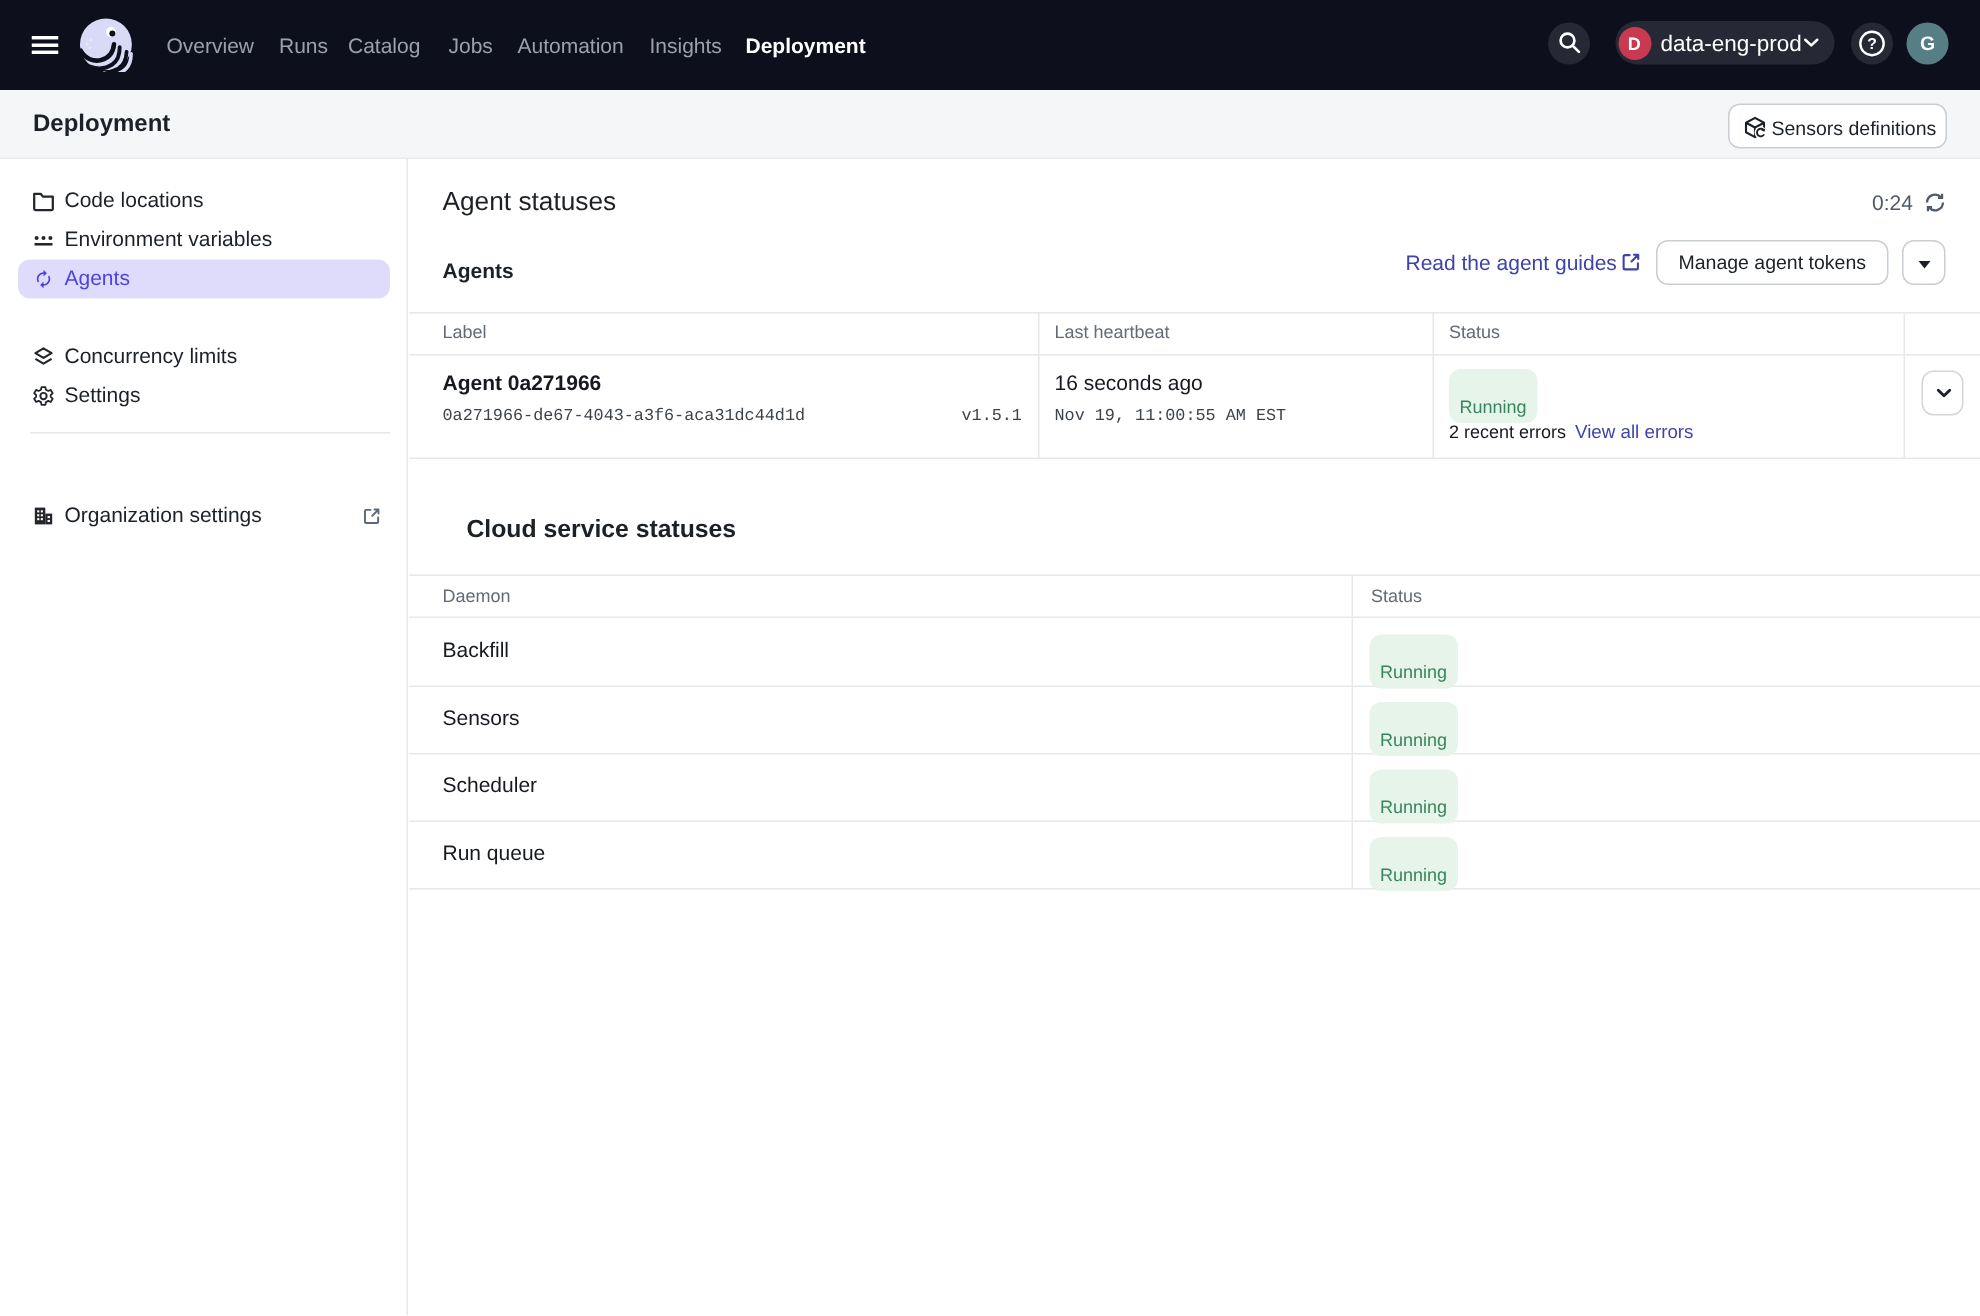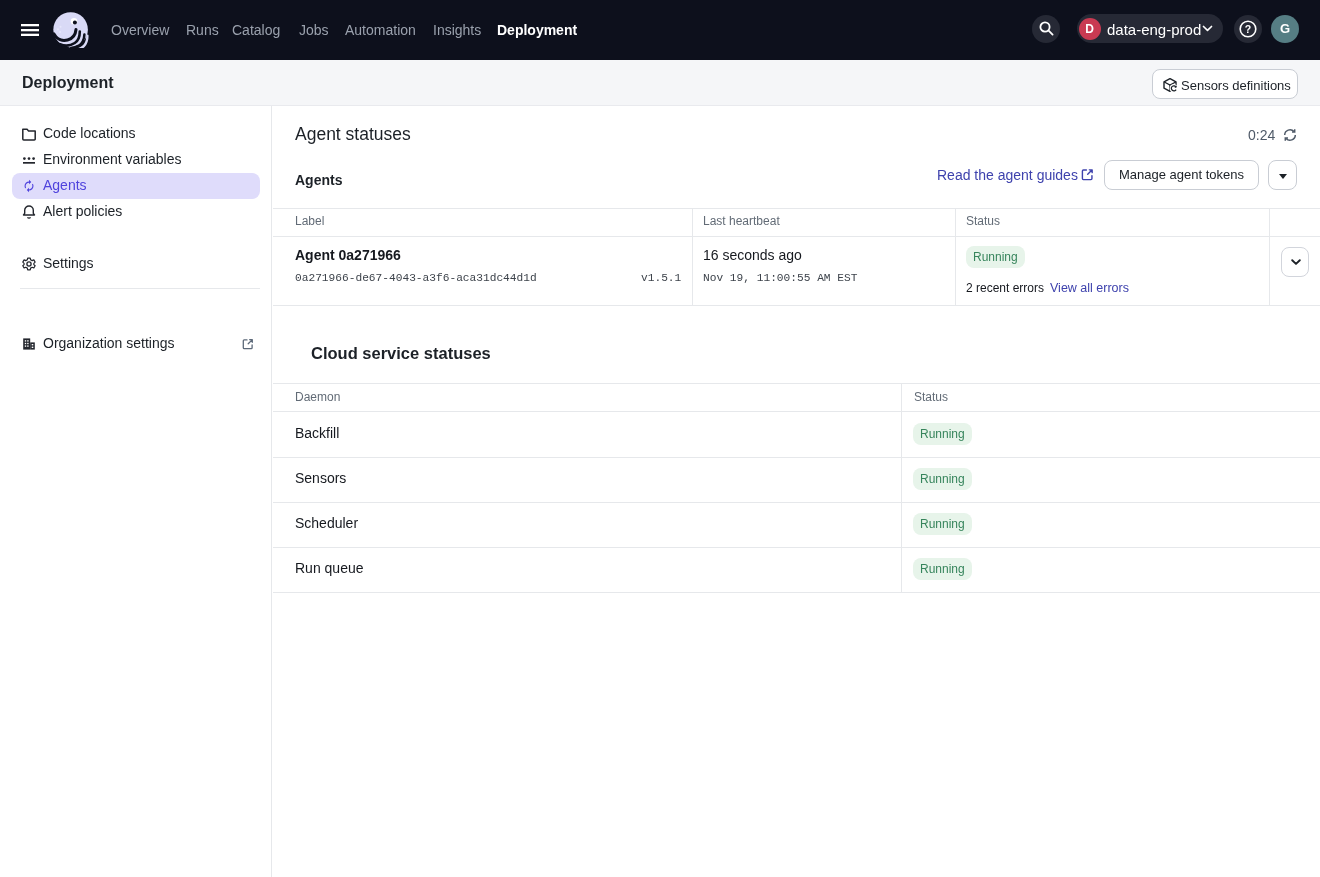--- a/index.html
+++ b/index.html
@@ -25,21 +25,21 @@
   .sitem.sel { background:#DFDCFB; color:#4F43DD; font-weight:500; }
 
   
   .btn { position:absolute; background:#fff; border:1px solid #c9cdd4; border-radius:8px; font-size:13px; color:#1c2127; }
 
   
   .hline { position:absolute; height:1px; background:#e6e8eb; }
   .vline { position:absolute; width:1px; background:#e6e8eb; }
   .thead { position:absolute; font-size:12px; color:#626b76; }
   .mono { font-family:"Liberation Mono", monospace; font-size:11.2px; color:#3d434b; }
-  .pill { position:absolute; height:22px; line-height:23px; padding:0 7px; border-radius:8px; background:#e7f4ea; color:#37855c; font-size:12px; }
+  .pill { position:absolute; height:36px; line-height:23px; padding:14px 7px; border-radius:8px; background:#e7f4ea; color:#37855c; font-size:12px; }
   .link { color:#3e42ad; }
 </style>
 </head>
 <body>
 <div id="page">
 
   <div id="topbar">
 
     <svg class="abs" style="left:21px;top:24px" width="18" height="13" viewBox="0 0 18 13">
       <rect x="0" y="0" width="18" height="2.3" fill="#fff"></rect>
@@ -119,26 +119,26 @@
       <rect x="2" y="10" width="12" height="1.7" fill="#23262d"></rect>
     </svg>
     <span class="lbl">Environment variables</span>
   </div>
   <div class="sitem sel" style="top:173px">
     <svg class="ic" viewBox="0 0 16 16">
       <path transform="translate(1.3,1.3) scale(0.56)" fill="#4F43DD" d="M12 6v3l4-4-4-4v3c-4.42 0-8 3.58-8 8 0 1.57.46 3.03 1.24 4.26L6.7 14.8c-.45-.83-.7-1.79-.7-2.8 0-3.31 2.69-6 6-6zm6.76 1.74L17.3 9.2c.44.84.7 1.79.7 2.8 0 3.31-2.69 6-6 6v-3l-4 4 4 4v-3c4.42 0 8-3.58 8-8 0-1.57-.46-3.03-1.24-4.26z"></path>
     </svg>
     <span class="lbl">Agents</span>
   </div>
-  <div class="sitem" style="top:199px">
-    <svg class="ic" viewBox="0 0 16 16">
-      <path d="M8,2 a4.3,4.3 0 0 1 4.3,4.3 v3 l1.2,1.7 H2.5 l1.2,-1.7 v-3 A4.3,4.3 0 0 1 8,2 Z" stroke="#23262d" stroke-width="1.4" fill="none" stroke-linejoin="round"></path>
-      <path d="M6.6,13.2 a1.5,1.5 0 0 0 2.8,0" stroke="#23262d" stroke-width="1.4" fill="none"></path>
-    </svg>
-    <span class="lbl">Alert policies</span>
+  <div class="sitem" style="top:225px">
+    <svg class="ic" viewBox="0 0 16 16">
+      <path d="M8,2.2 L13.4,5.4 L8,8.6 L2.6,5.4 Z" stroke="#23262d" stroke-width="1.4" fill="none" stroke-linejoin="round"></path>
+      <path d="M2.6,9.2 L8,12.4 L13.4,9.2" stroke="#23262d" stroke-width="1.4" fill="none" stroke-linejoin="round"></path>
+    </svg>
+    <span class="lbl">Concurrency limits</span>
   </div>
   <div class="sitem" style="top:251px">
     <svg class="ic" viewBox="0 0 16 16">
       <path d="M6.6,1.6 h2.8 l0.4,1.9 1.7,0.9 1.8,-0.8 1.4,2.4 -1.4,1.3 v1.4 l1.4,1.3 -1.4,2.4 -1.8,-0.8 -1.7,0.9 -0.4,1.9 h-2.8 l-0.4,-1.9 -1.7,-0.9 -1.8,0.8 -1.4,-2.4 1.4,-1.3 v-1.4 l-1.4,-1.3 1.4,-2.4 1.8,0.8 1.7,-0.9 z" stroke="#23262d" stroke-width="1.3" fill="none" stroke-linejoin="round" transform="translate(0.6,0.6) scale(0.92)"></path>
       <circle cx="8" cy="8" r="2.1" stroke="#23262d" stroke-width="1.3" fill="none"></circle>
     </svg>
     <span class="lbl">Settings</span>
   </div>
   <div class="hline" style="left:20px;top:288px;width:240px"></div>
   <div class="sitem" style="top:331px">

